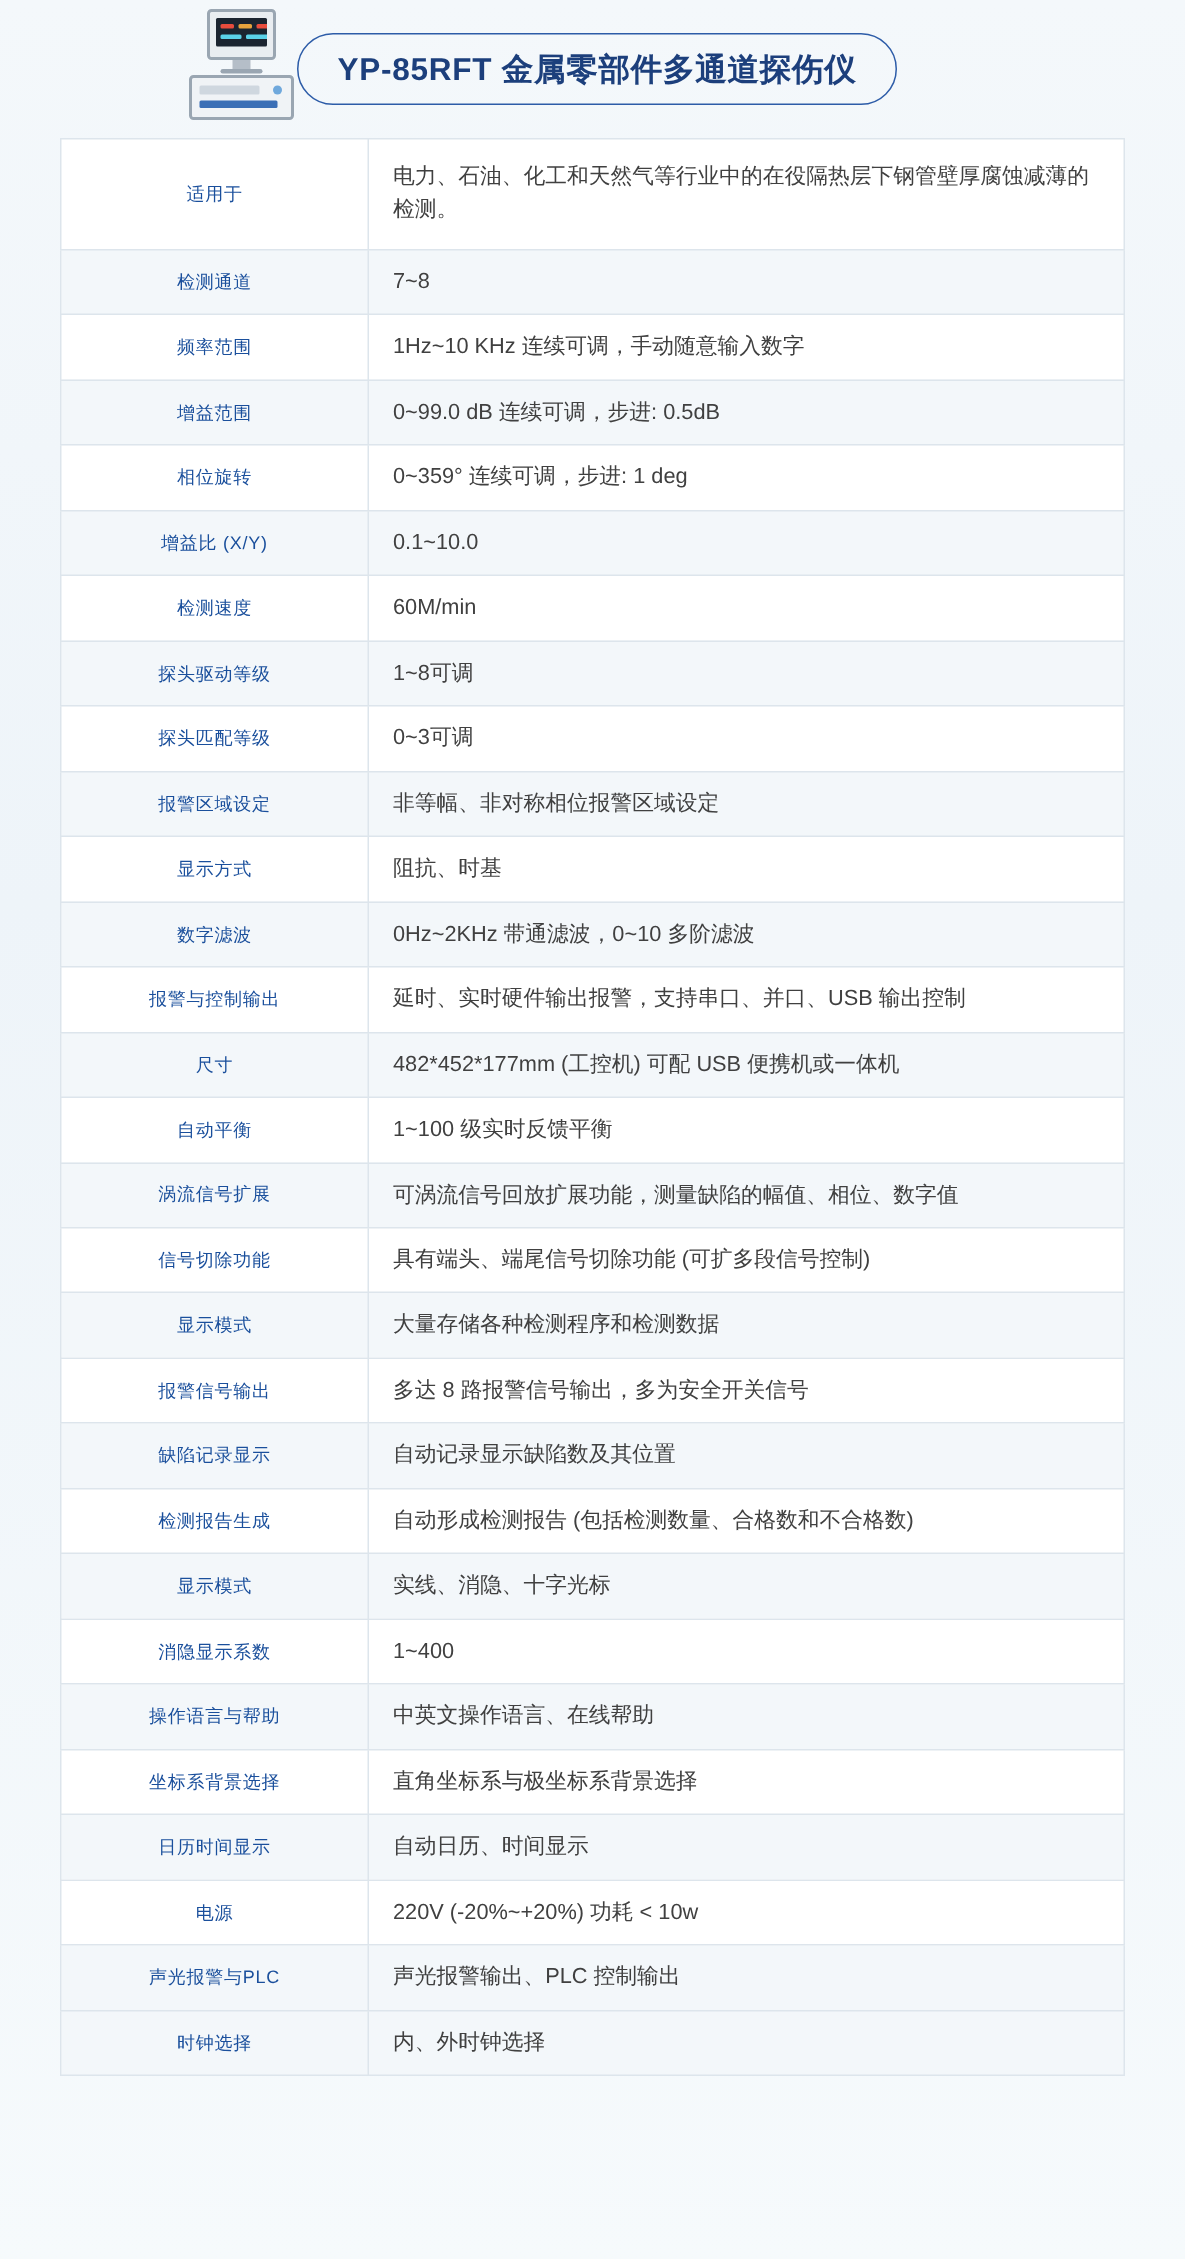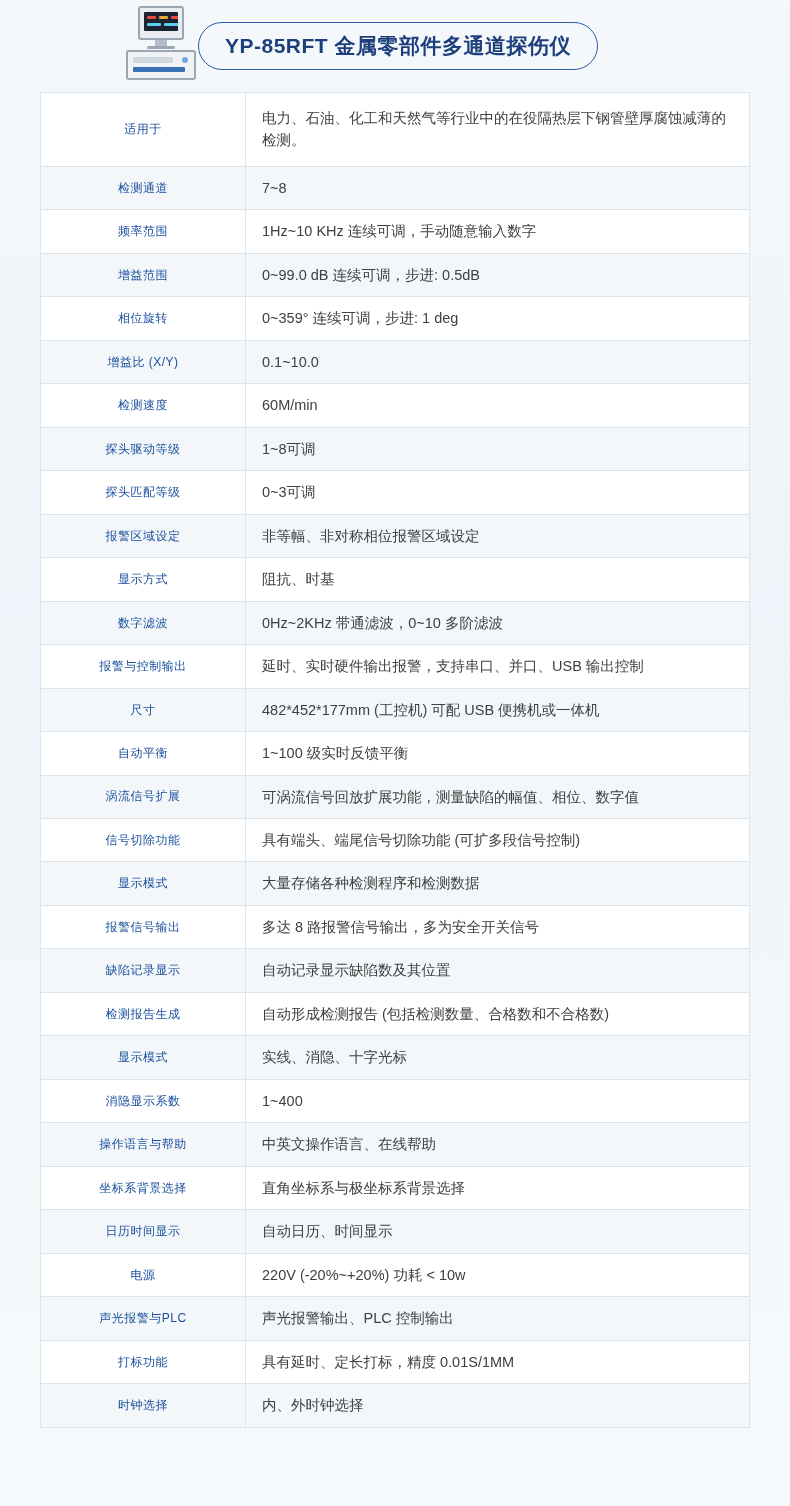--- a/index.html
+++ b/index.html
@@ -322,24 +322,20 @@
           <td class="value">自动日历、时间显示</td>
         </tr>
         <tr>
           <td class="label">电源</td>
           <td class="value">220V (-20%~+20%) 功耗 &lt; 10w</td>
         </tr>
         <tr class="alt">
           <td class="label">声光报警与PLC</td>
           <td class="value">声光报警输出、PLC 控制输出</td>
         </tr>
-        <tr>
-          <td class="label">打标功能</td>
-          <td class="value">具有延时、定长打标，精度 0.01S/1MM</td>
-        </tr>
         <tr class="alt">
           <td class="label">时钟选择</td>
           <td class="value">内、外时钟选择</td>
         </tr>
 
       </tbody>
     </table>
   </div>
 
 </div>

